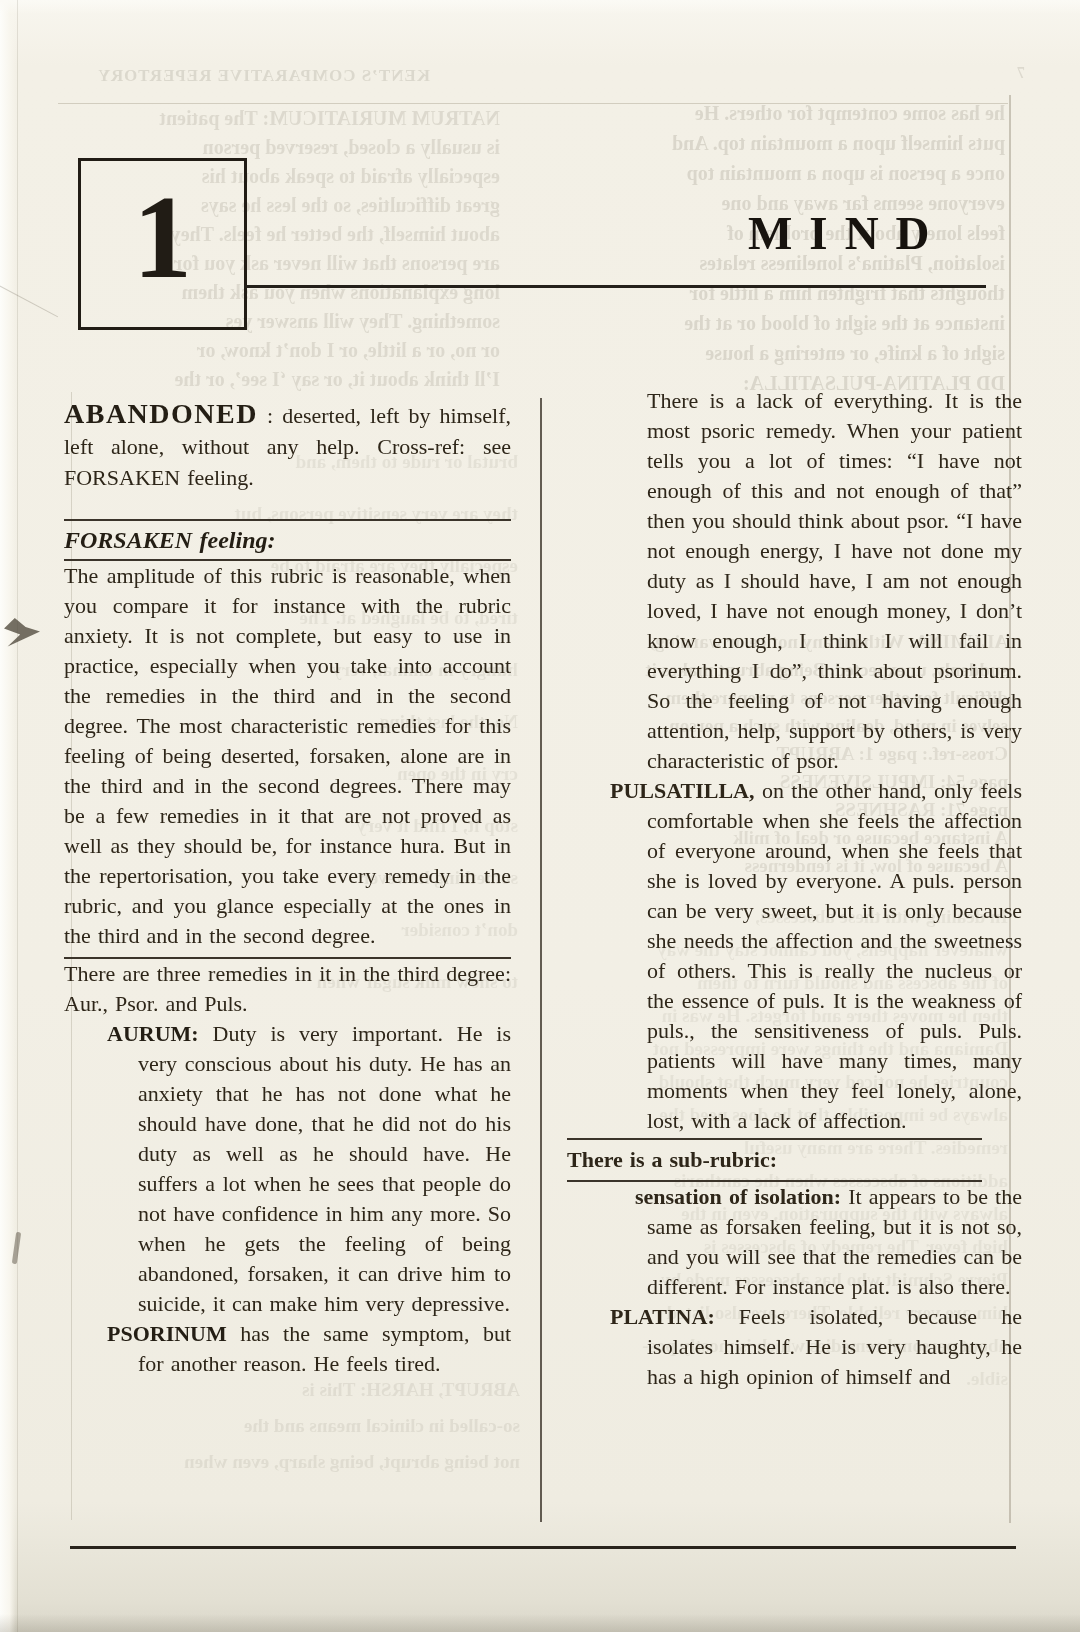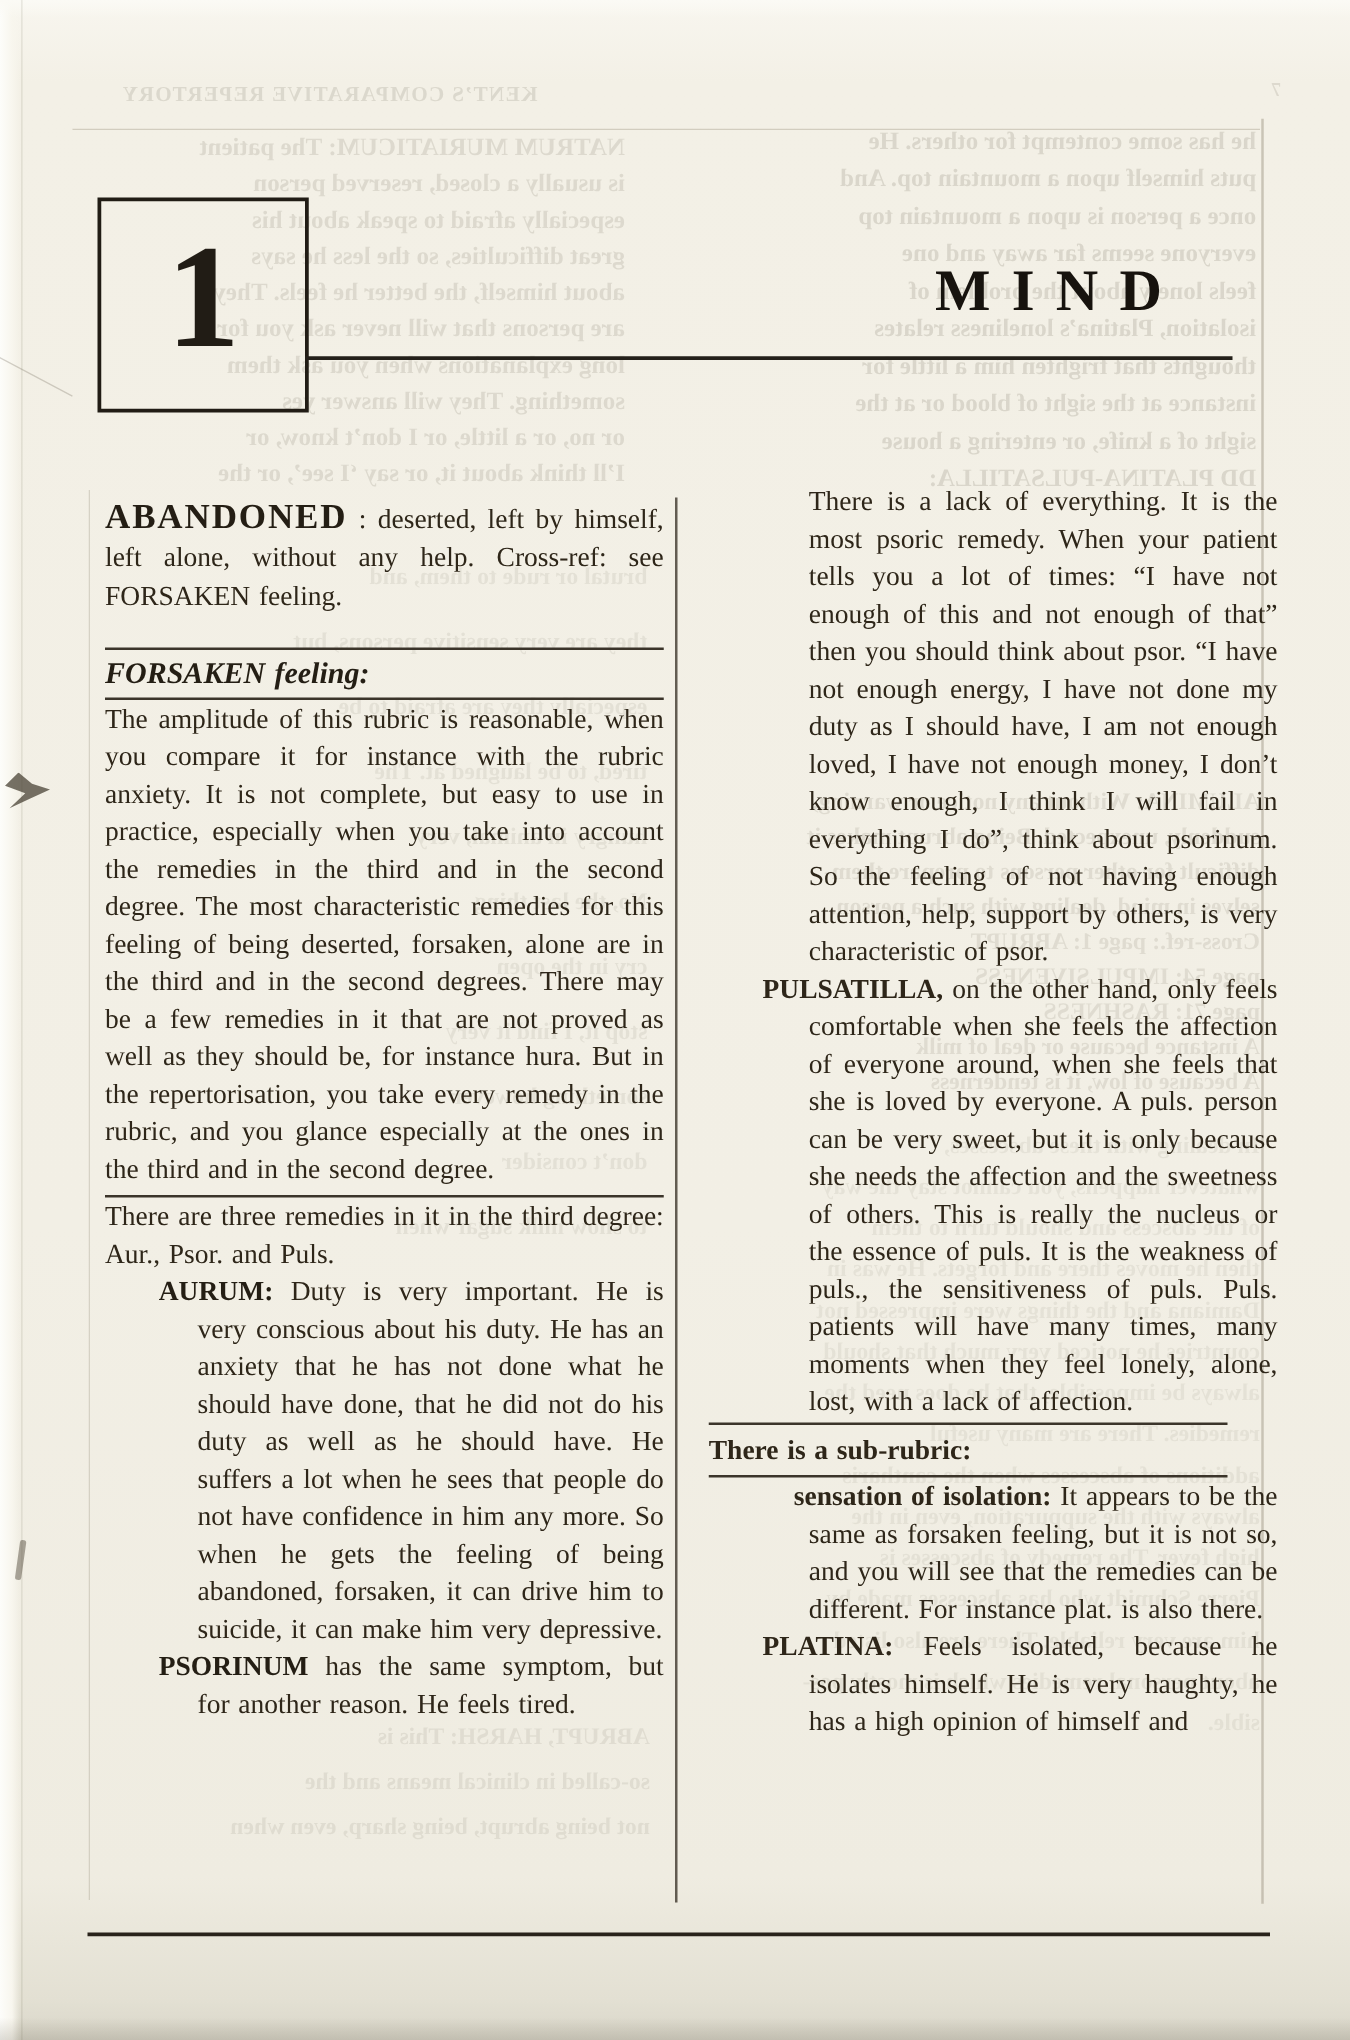--- a/index.html
+++ b/index.html
@@ -40,21 +40,21 @@
   .chapter-box{position:absolute;left:78px;top:158px;width:163px;height:166px;border:3px solid #211c15;
     display:flex;align-items:center;justify-content:center;z-index:2;}
   .chapter-num{font-size:118px;font-weight:bold;line-height:1;color:#211c15;padding-bottom:12px;}
   .chapter-rule{position:absolute;left:244px;top:285px;width:742px;height:3px;background:#24201a;z-index:2;}
   .chapter-title{position:absolute;left:748px;top:206px;font-size:47px;font-weight:bold;
     letter-spacing:17px;color:#17130e;z-index:2;}
 
   
   .col{position:absolute;width:447px;font-size:22px;line-height:30px;text-align:justify;z-index:2;
     word-spacing:1.5px;}
-  .col-left{left:84px;top:398px;}
+  .col-left{left:64px;top:398px;}
   .col-right{left:563px;top:386px;margin-left:12px;}
   .col p{margin:0;}
   .entry{line-height:31px;}
   .entry-term{font-weight:bold;font-size:28px;letter-spacing:1.5px;color:#241e14;}
   .rule{height:2px;background:#3b342a;}
   .r1{margin-top:26px;}
   .sect-heading{font-weight:bold;font-style:italic;font-size:24px;line-height:38px;color:#241e14;}
   .para-amplitude{margin-top:24px;}
   .back-link{margin-top:2px;}
   .r2{margin-top:6px;}

